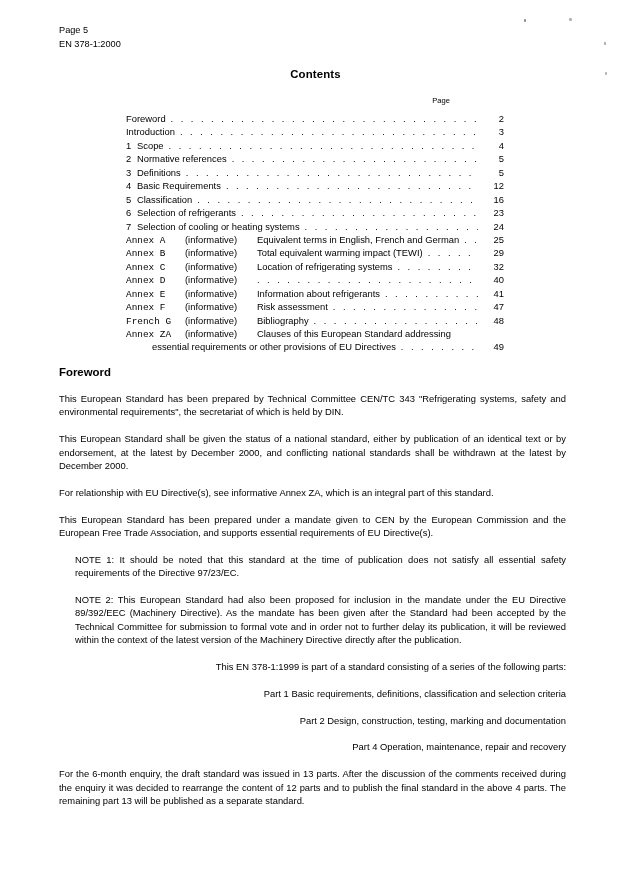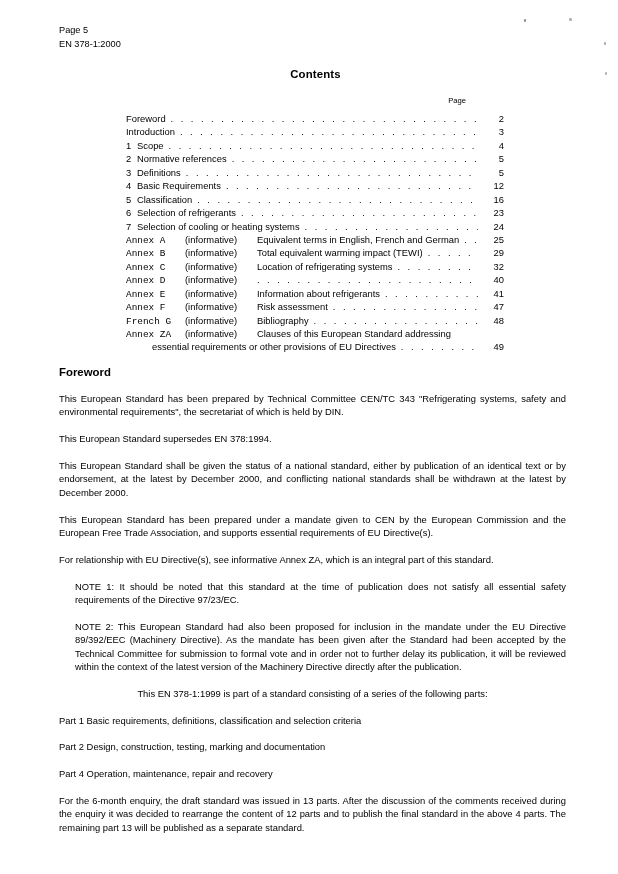--- a/index.html
+++ b/index.html
@@ -50,21 +50,21 @@
     font-size: 11.4px;
     font-weight: bold;
     letter-spacing: 0.15px;
     margin-left: 29px;
   }
 
   
   .page-label {
     position: absolute;
     top: 96px;
-    left: 16px;
+    left: 0;
     width: 450px;
     text-align: right;
     font-size: 7.6px;
   }
 
   
   .toc {
     position: absolute;
     left: 126px;
     top: 113px;
@@ -131,28 +131,28 @@
     top: 392px;
     width: 507px;
     font-size: 9.4px;
     line-height: 13.4px;
   }
   .body p {
     margin: 0 0 13.4px 0;
     text-align: justify;
     text-justify: inter-word;
   }
-  .body p.last { text-align: center; }
+  .body p.last { text-align: right; }
   .body p.note {
     margin-left: 16px;
     width: 491px;
     margin-bottom: 13.4px;
   }
   .body p.part {
-    text-align: left;
+    text-align: right;
     margin-bottom: 13.4px;
   }
 </style>
 </head>
 <body>
 
 <div class="page">
 
   <div class="runhead">
     <div>Page 5</div>
@@ -298,24 +298,23 @@
       <span class="toc-dots">. . . . . . . . . . . . . . . . . . . . . . . . . . . . . . . . . . . . . . . . . . . . . . . . . . . . . . . . . . .</span>
       <span class="toc-page">49</span>
     </div>
 
   </div>
 
   <div class="fw-title">Foreword</div>
 
   <div class="body">
     <p>This European Standard has been prepared by Technical Committee CEN/TC 343 "Refrigerating systems, safety and environmental requirements", the secretariat of which is held by DIN.</p>
-    <p>This European Standard supersedes EN 378:1994.</p>
     <p>This European Standard shall be given the status of a national standard, either by publication of an identical text or by endorsement, at the latest by December 2000, and conflicting national standards shall be withdrawn at the latest by December 2000.</p>
+    <p>For relationship with EU Directive(s), see informative Annex ZA, which is an integral part of this standard.</p>
     <p>This European Standard has been prepared under a mandate given to CEN by the European Commission and the European Free Trade Association, and supports essential requirements of EU Directive(s).</p>
-    <p>For relationship with EU Directive(s), see informative Annex ZA, which is an integral part of this standard.</p>
     <p class="note">NOTE 1: It should be noted that this standard at the time of publication does not satisfy all essential safety requirements of the Directive 97/23/EC.</p>
     <p class="note">NOTE 2: This European Standard had also been proposed for inclusion in the mandate under the EU Directive 89/392/EEC (Machinery Directive). As the mandate has been given after the Standard had been accepted by the Technical Committee for submission to formal vote and in order not to further delay its publication, it will be reviewed within the context of the latest version of the Machinery Directive directly after the publication.</p>
     <p class="last">This EN 378-1:1999 is part of a standard consisting of a series of the following parts:</p>
     <p class="part">Part 1  Basic requirements, definitions, classification and selection criteria</p>
     <p class="part">Part 2  Design, construction, testing, marking and documentation</p>
     <p class="part">Part 4  Operation, maintenance, repair and recovery</p>
     <p>For the 6-month enquiry, the draft standard was issued in 13 parts. After the discussion of the comments received during the enquiry it was decided to rearrange the content of 12 parts and to publish the final standard in the above 4 parts. The remaining part 13 will be published as a separate standard.</p>
   </div>
 
 </div>

